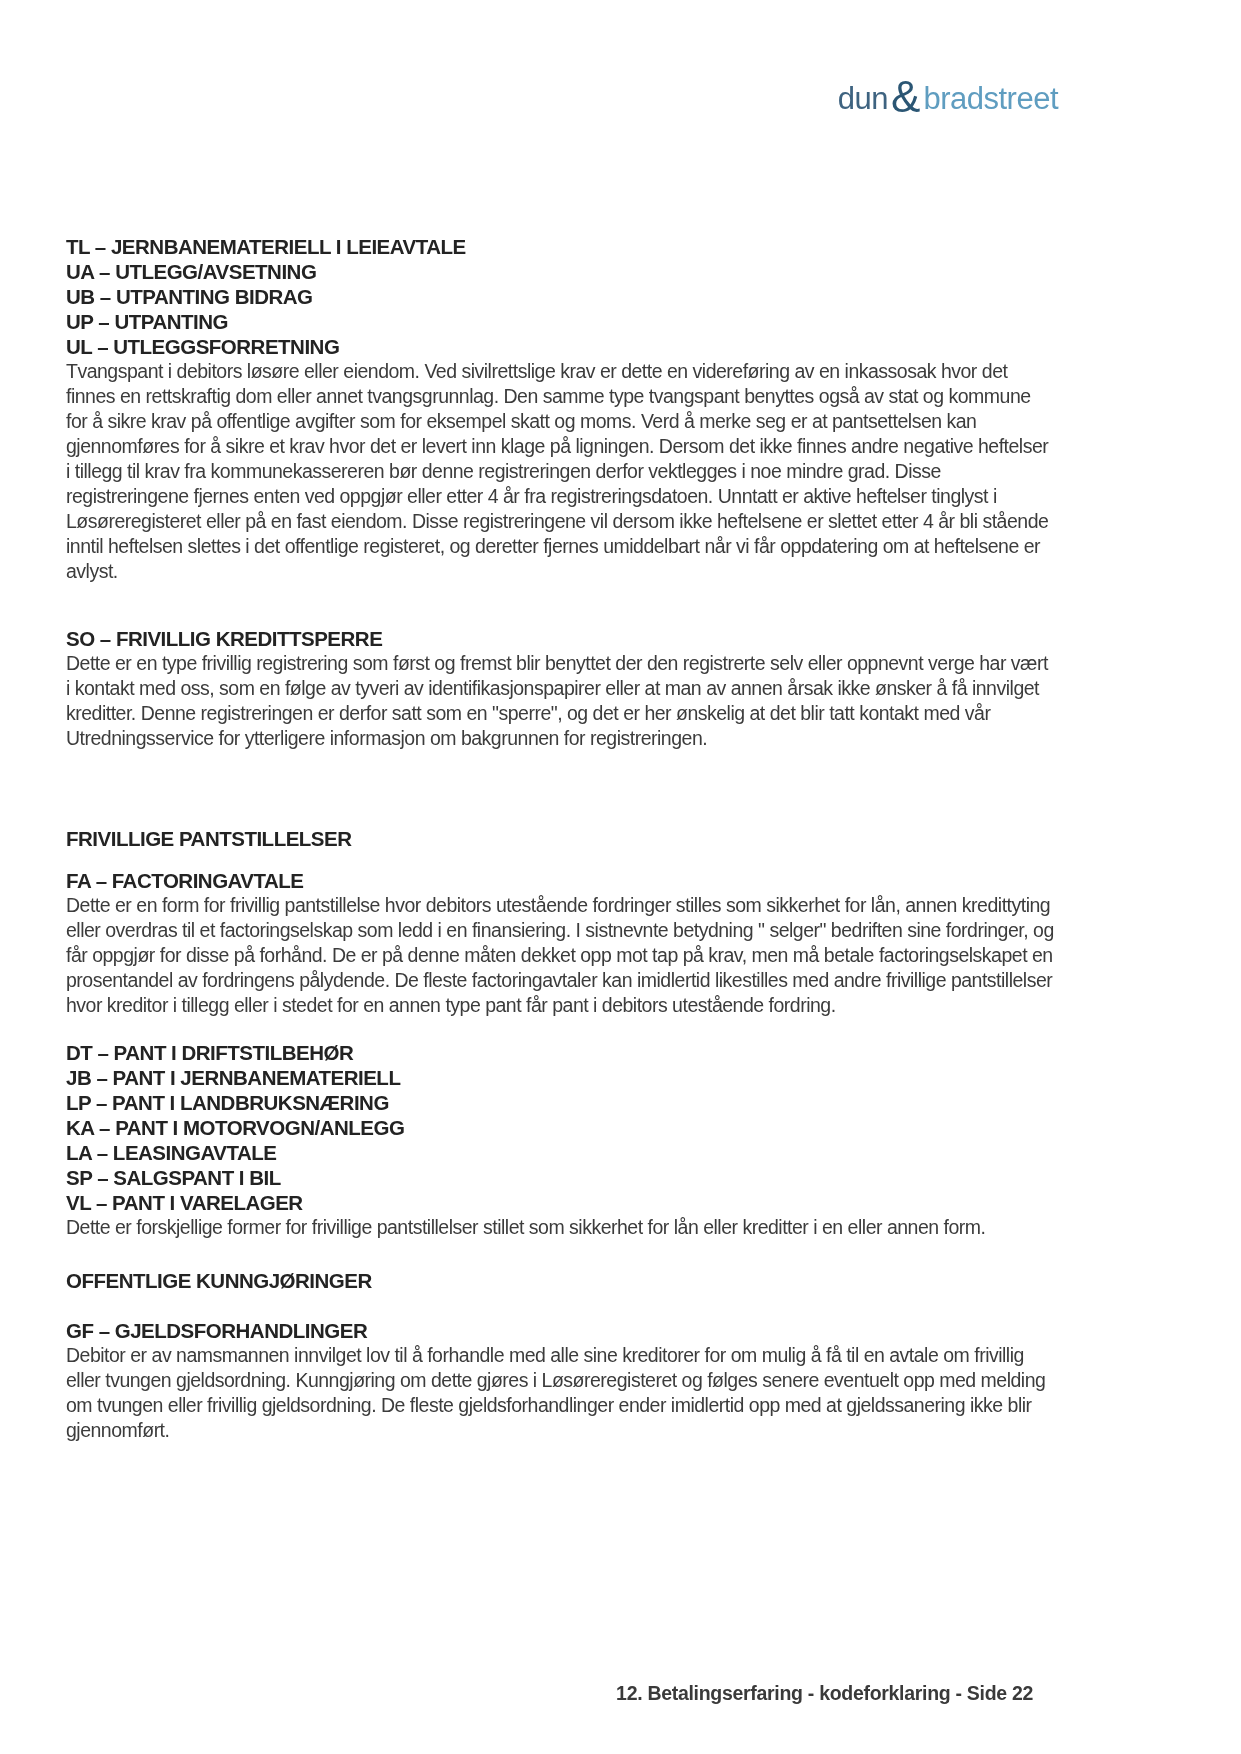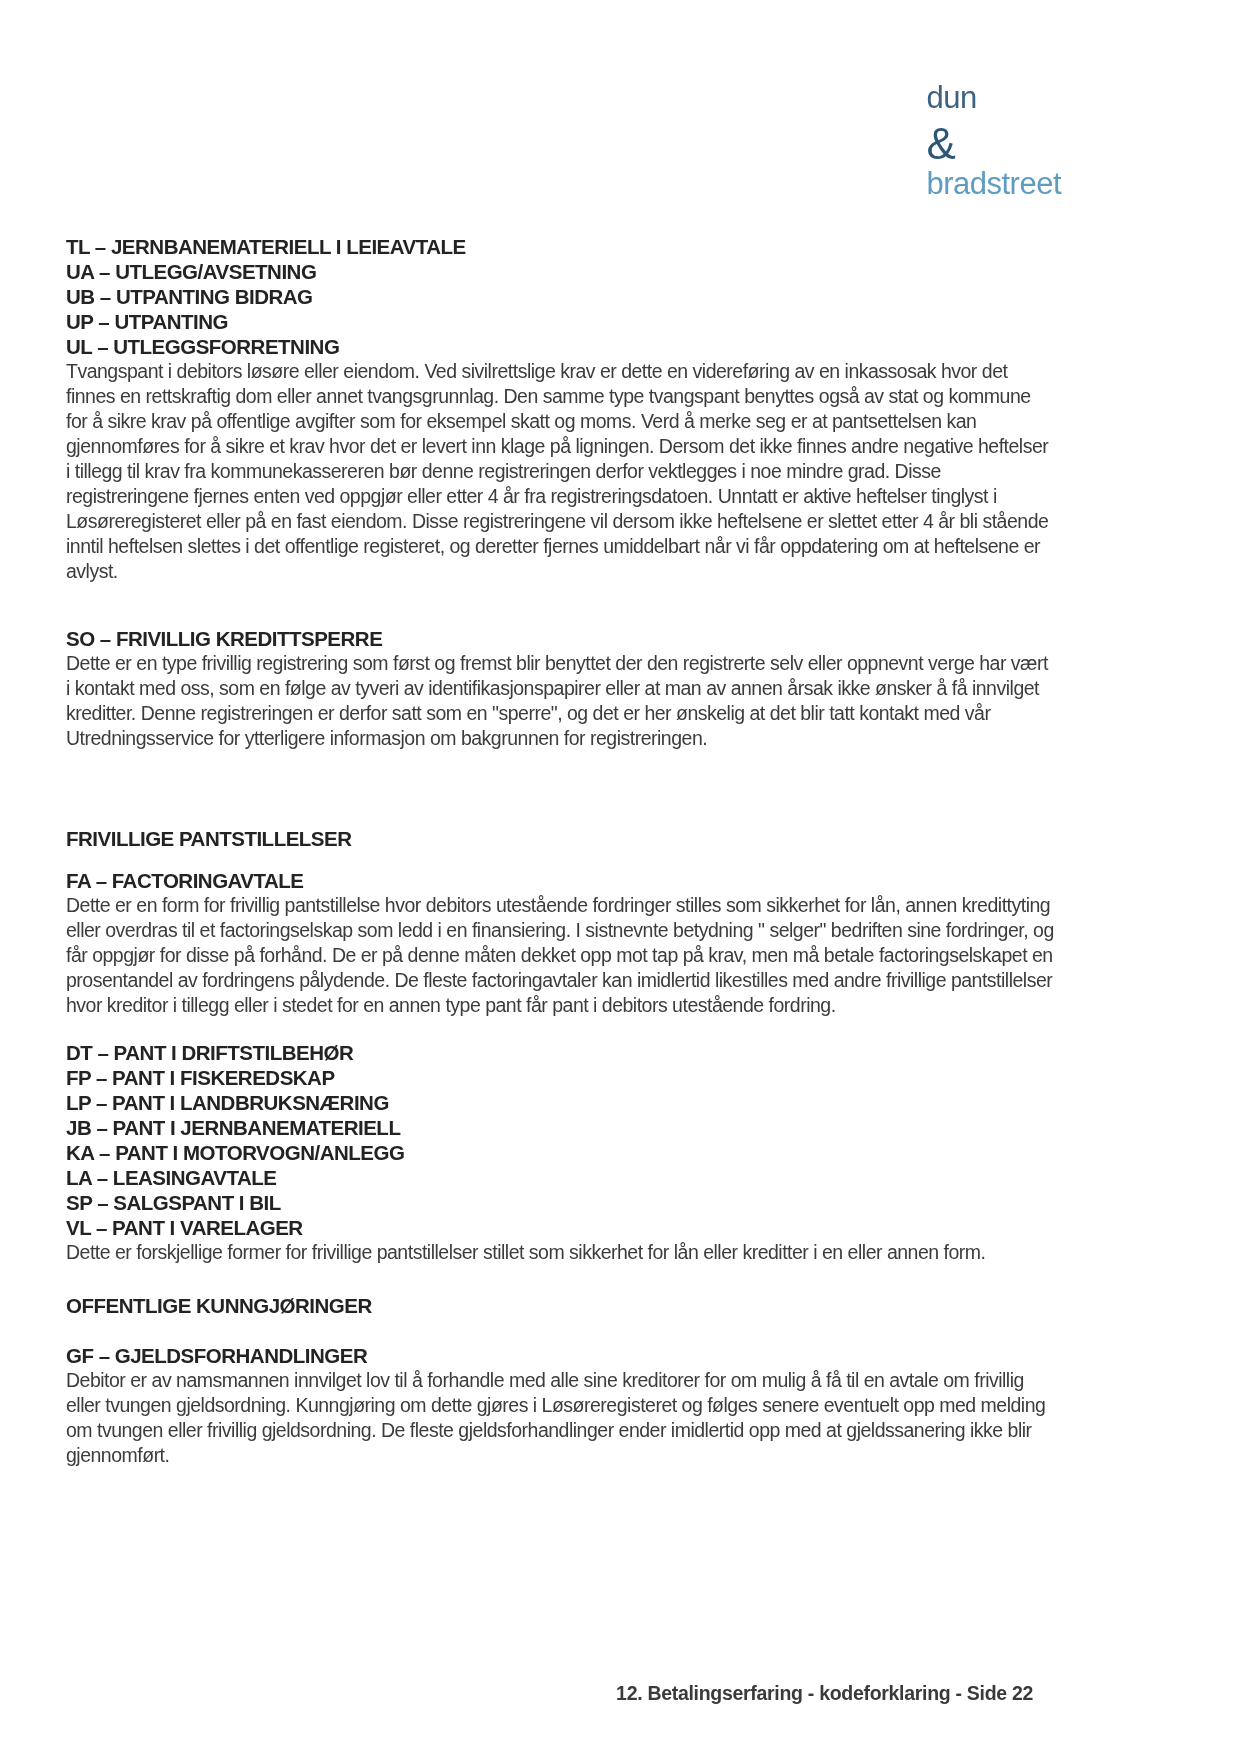--- a/index.html
+++ b/index.html
@@ -11,26 +11,25 @@
     position: relative;
     width: 1241px;
     height: 1754px;
     font-family: "Liberation Sans", sans-serif;
     overflow: hidden;
   }
 
   
   .logo {
     position: absolute;
-    top: 80px;
+    top: 69px;
     right: 183px;
     display: flex;
     align-items: baseline;
     white-space: nowrap;
-    flex-direction: column;
   }
   .logo-word {
     font-size: 31px;
     font-weight: 400;
     letter-spacing: -0.5px;
   }
   .logo-amp {
     font-size: 44px;
     font-weight: 400;
     margin: 0 3px;
@@ -111,23 +110,22 @@
       <div class="section-title">FRIVILLIGE PANTSTILLELSER</div>
     </div>
 
     <div class="block-fa">
       <div class="code-heading">FA – FACTORINGAVTALE</div>
       <p>Dette er en form for frivillig pantstillelse hvor debitors utestående fordringer stilles som sikkerhet for lån, annen kredittyting eller overdras til et factoringselskap som ledd i en finansiering. I sistnevnte betydning " selger" bedriften sine fordringer, og får oppgjør for disse på forhånd. De er på denne måten dekket opp mot tap på krav, men må betale factoringselskapet en prosentandel av fordringens pålydende. De fleste factoringavtaler kan imidlertid likestilles med andre frivillige pantstillelser hvor kreditor i tillegg eller i stedet for en annen type pant får pant i debitors utestående fordring.</p>
     </div>
 
     <div class="block-codes2">
       <div class="code-heading">DT – PANT I DRIFTSTILBEHØR</div>
-      <div class="code-heading">FP – PANT I FISKEREDSKAP</div>
+      <div class="code-heading">JB – PANT I JERNBANEMATERIELL</div>
       <div class="code-heading">LP – PANT I LANDBRUKSNÆRING</div>
-      <div class="code-heading">JB – PANT I JERNBANEMATERIELL</div>
       <div class="code-heading">KA – PANT I MOTORVOGN/ANLEGG</div>
       <div class="code-heading">LA – LEASINGAVTALE</div>
       <div class="code-heading">SP – SALGSPANT I BIL</div>
       <div class="code-heading">VL – PANT I VARELAGER</div>
       <p>Dette er forskjellige former for frivillige pantstillelser stillet som sikkerhet for lån eller kreditter i en eller annen form.</p>
     </div>
 
     <div class="block-sec3">
       <div class="section-title">OFFENTLIGE KUNNGJØRINGER</div>
     </div>

